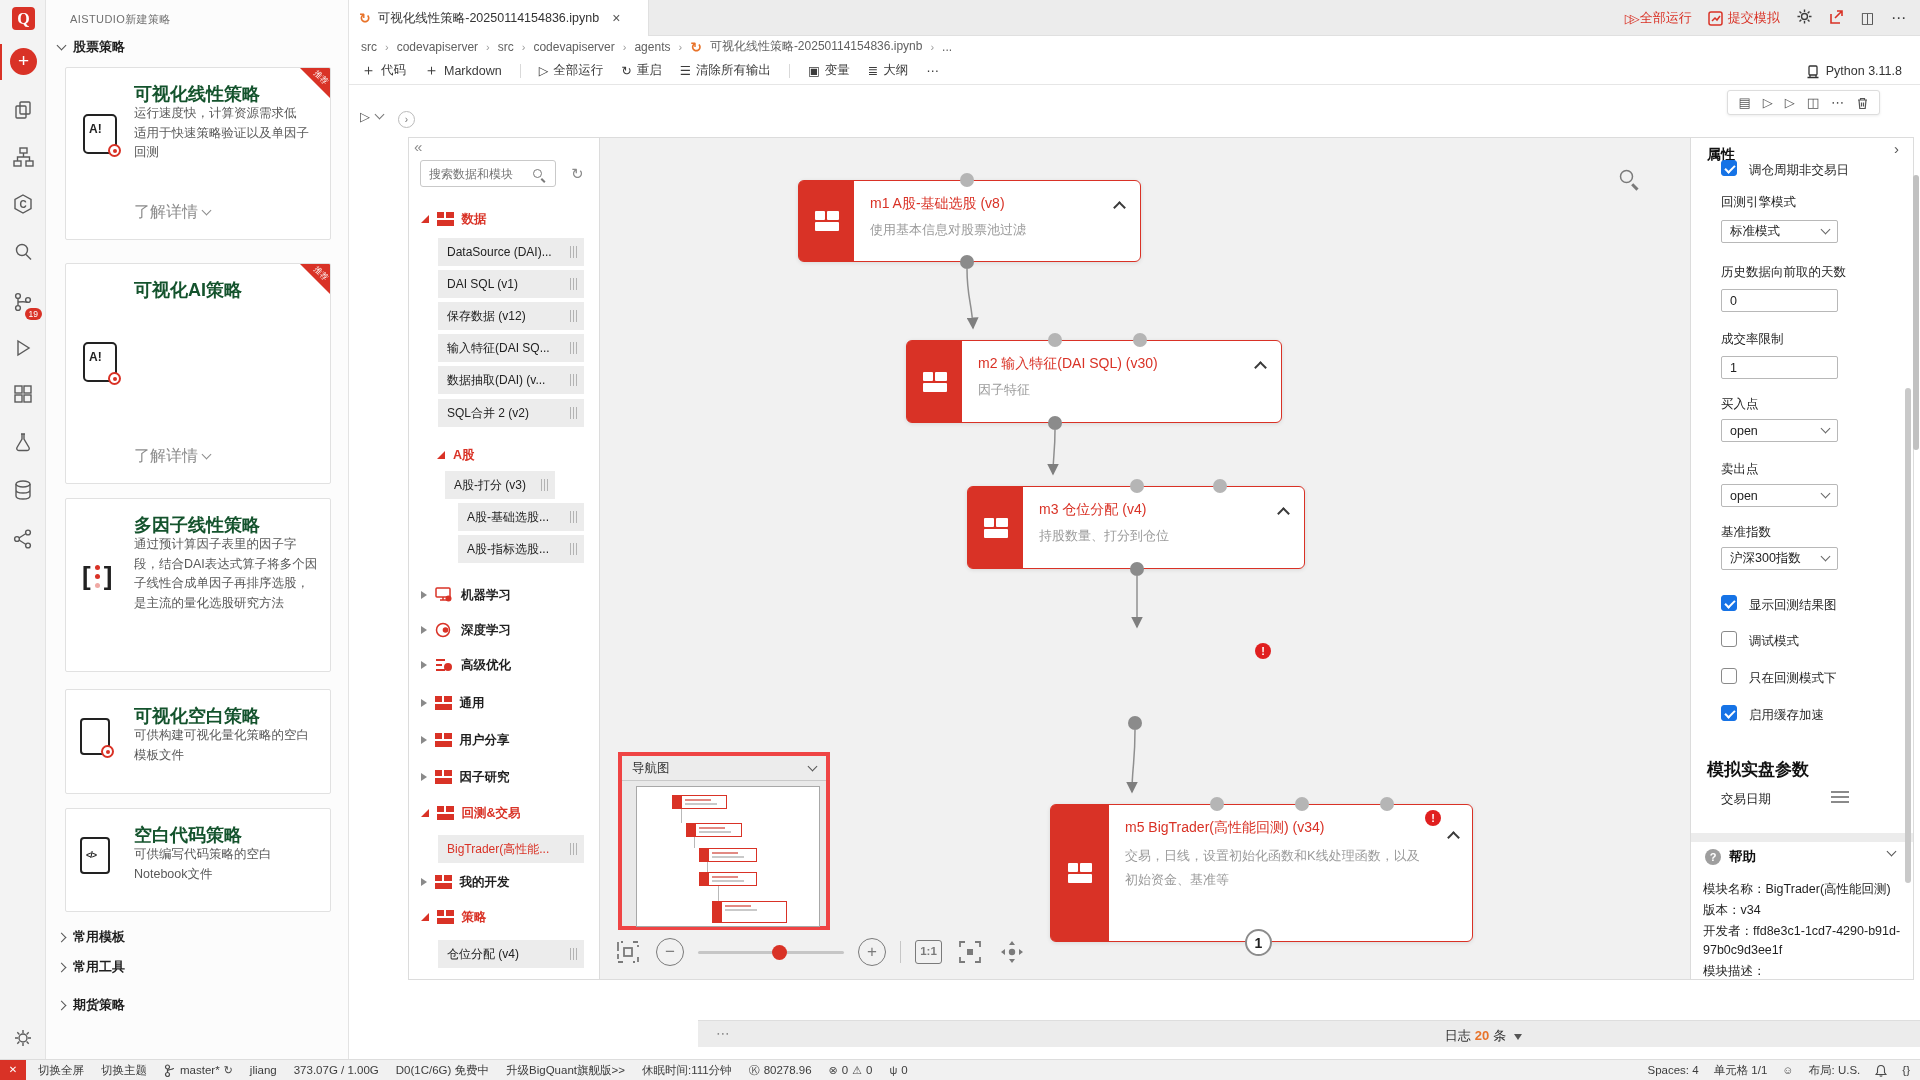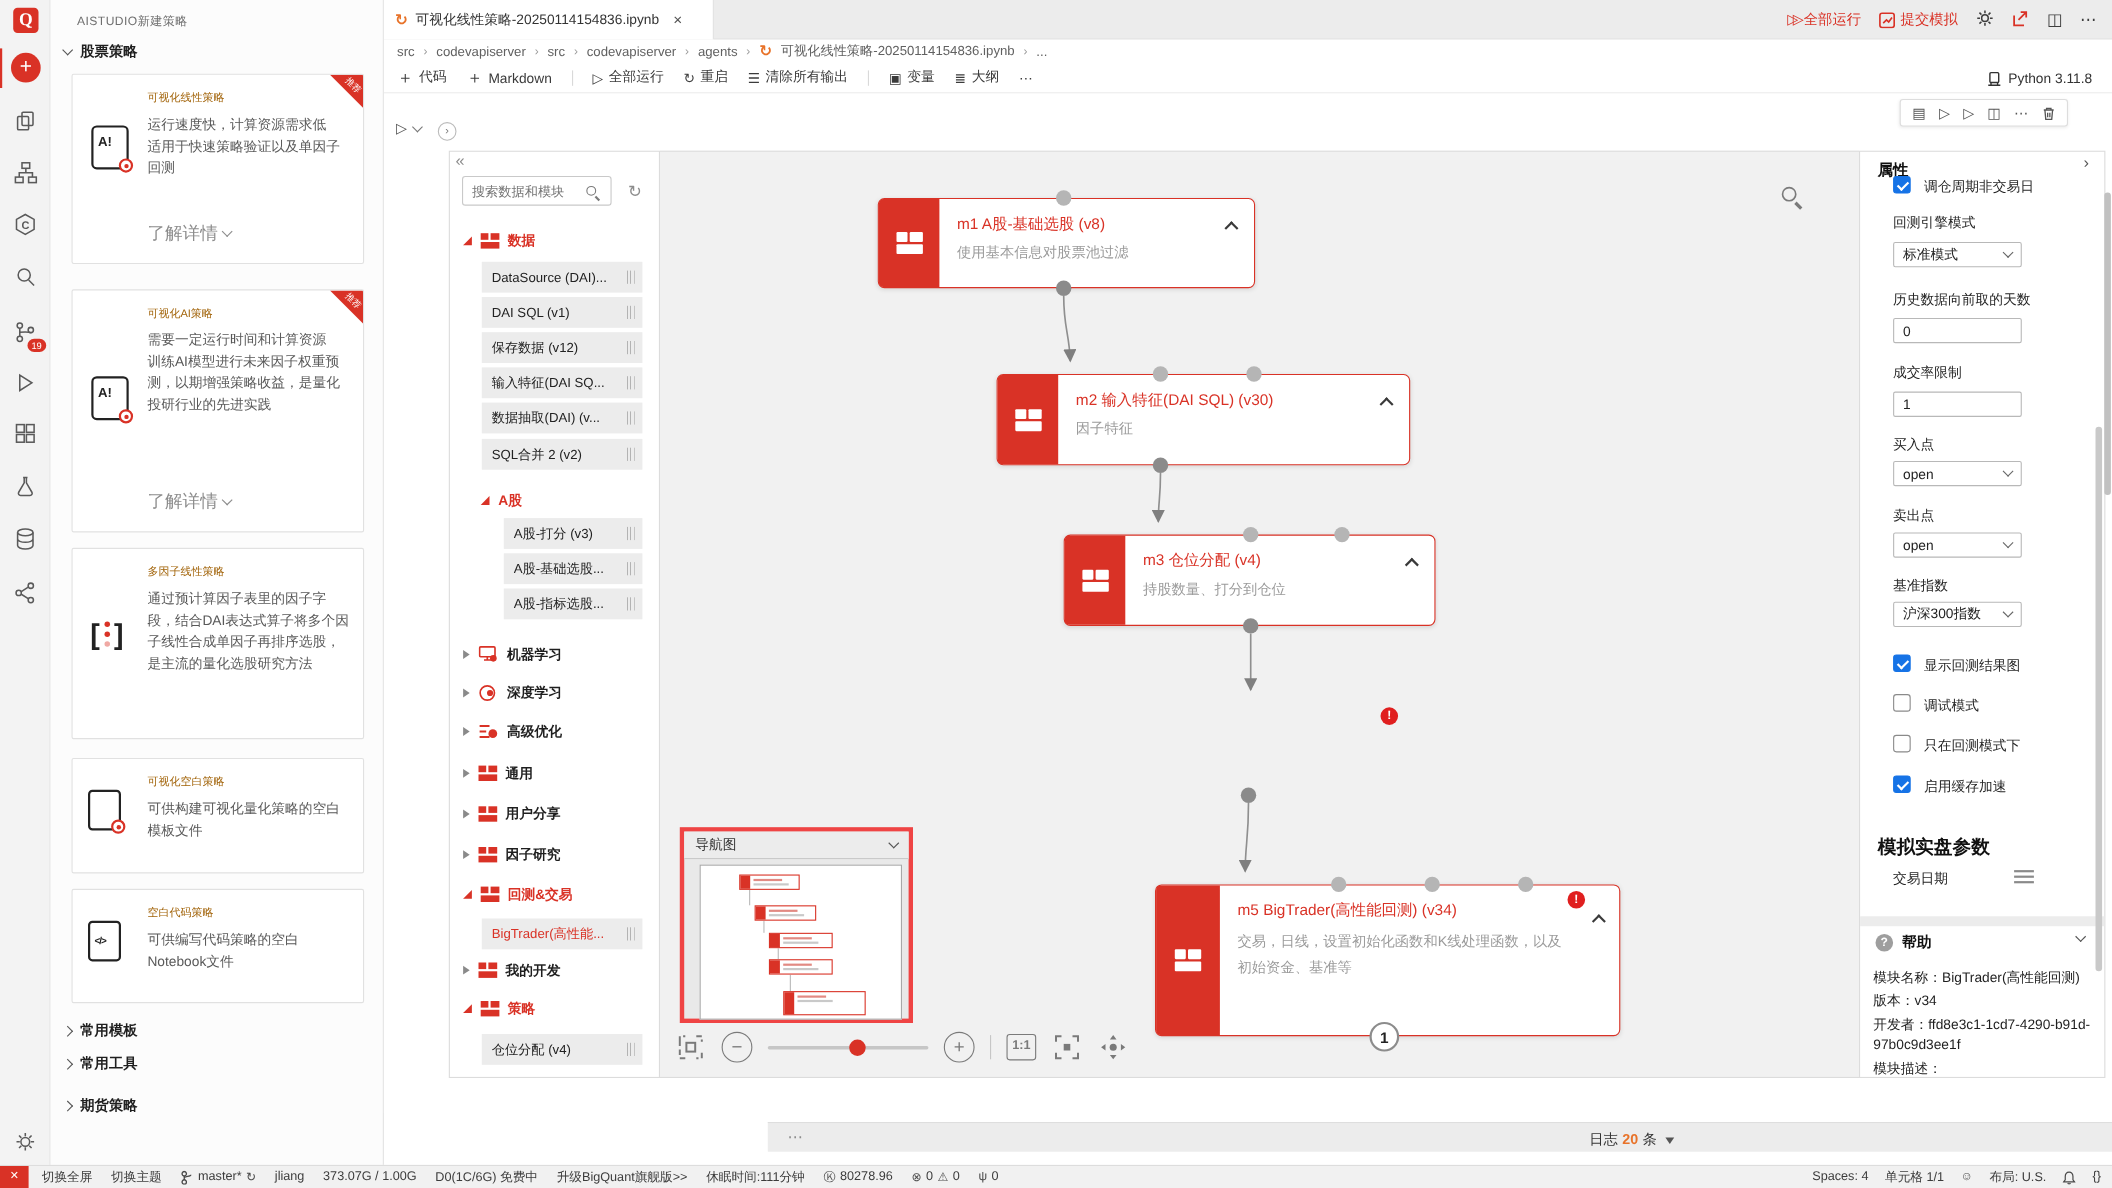--- a/index.html
+++ b/index.html
@@ -16,21 +16,21 @@
   #active-ind { position:absolute; left:0; top:44px; width:2px; height:36px; background:#d93226; }
   .scm-badge { position:absolute; right:4px; bottom:2px; background:#d93226; color:#fff; border-radius:8px; font-size:8.5px; padding:1px 4px; line-height:10px; }
 
   
   #sidebar { position:absolute; left:46px; top:0; width:303px; height:1059px; background:#fcfcfc; border-right:1px solid #e3e3e3; }
   #sidebar-title { position:absolute; left:24px; top:12px; font-size:11px; color:#6f6f6f; letter-spacing:.4px; }
   .side-section { position:absolute; left:12px; display:flex; align-items:center; gap:8px; font-size:13px; font-weight:bold; color:#1f1f1f; }
   .caret-d { width:7px; height:7px; border-right:1.5px solid #555; border-bottom:1.5px solid #555; transform:rotate(45deg); margin-top:-4px; }
   .caret-r { width:7px; height:7px; border-right:1.5px solid #555; border-bottom:1.5px solid #555; transform:rotate(-45deg); }
   .card { position:absolute; left:19px; width:266px; background:#fff; border:1px solid #e1e1e1; border-radius:2px; overflow:hidden; }
-  .card-title { position:absolute; left:68px; top:14px; font-size:10px; font-weight:normal; color:#a16207; }
+  .card-title { position:absolute; left:68px; top:14px; font-size:18px; font-weight:bold; color:#14532d; }
   .card-desc { position:absolute; left:68px; top:36px; width:184px; font-size:12.5px; color:#595959; line-height:19.5px; }
   .card-link { position:absolute; left:68px; font-size:16px; color:#8c8c8c; display:flex; align-items:center; gap:5px; }
   .ribbon { position:absolute; top:0; right:0; width:0; height:0; border-top:30px solid #d93226; border-left:30px solid transparent; }
   .ribbon-txt { position:absolute; top:4px; right:1px; color:#fff; font-size:8px; transform:rotate(45deg); }
   .ai-icon { position:absolute; left:17px; width:34px; height:40px; border:2px solid #222; border-radius:5px; }
   .ai-icon .ai-t { position:absolute; left:4px; top:6px; font-size:12px; font-weight:bold; color:#222; }
   .target { position:absolute; width:13px; height:13px; border:2px solid #d93226; border-radius:50%; right:-6px; bottom:-5px; background:#fff; }
   .target::after { content:""; position:absolute; left:2.5px; top:2.5px; width:4px; height:4px; border-radius:50%; background:#d93226; }
   .br-icon { position:absolute; left:16px; display:flex; align-items:center; gap:4px; }
   .br-icon .bkt { font-size:26px; color:#222; font-weight:bold; }
@@ -268,21 +268,20 @@
     </div>
 
     <div class="card" style="top:263px;height:221px">
       <div class="ribbon"></div>
         <div class="ribbon-txt">推荐</div>
       <div class="ai-icon" style="top:78px">
           <span class="ai-t">A!</span>
           <span class="target"></span>
         </div>
       <div class="card-title">可视化AI策略</div>
-      <div class="card-desc"><span>需要一定运行时间和计算资源</span><br><span>训练AI模型进行未来因子权重预测，以期增强策略收益，是量化投研行业的先进实践</span></div>
       <div class="card-link" style="top:182px">
           <span>了解详情</span>
           <span class="caret-d" style="border-color:#8c8c8c"></span>
         </div>
     </div>
 
     <div class="card" style="top:498px;height:174px">
       <div class="br-icon" style="top:62px">
           <span class="bkt">[</span>
           <span class="dots">
@@ -474,21 +473,21 @@
             </div>
           <div class="trow" style="top:261px">
               <span class="lbl">SQL合并 2 (v2)</span>
               <i class="grip"></i>
             </div>
 
           <div class="tgroup red" style="left:28px;top:308px">
               <span class="tri-e"></span>
               <span>A股</span>
             </div>
-          <div class="trow" style="left:49px;width:126px;top:333px">
+          <div class="trow" style="left:36px;width:110px;top:333px">
               <span class="lbl">A股-打分 (v3)</span>
               <i class="grip"></i>
             </div>
           <div class="trow" style="left:49px;width:126px;top:365px">
               <span class="lbl">A股-基础选股...</span>
               <i class="grip"></i>
             </div>
           <div class="trow" style="left:49px;width:126px;top:397px">
               <span class="lbl">A股-指标选股...</span>
               <i class="grip"></i>

